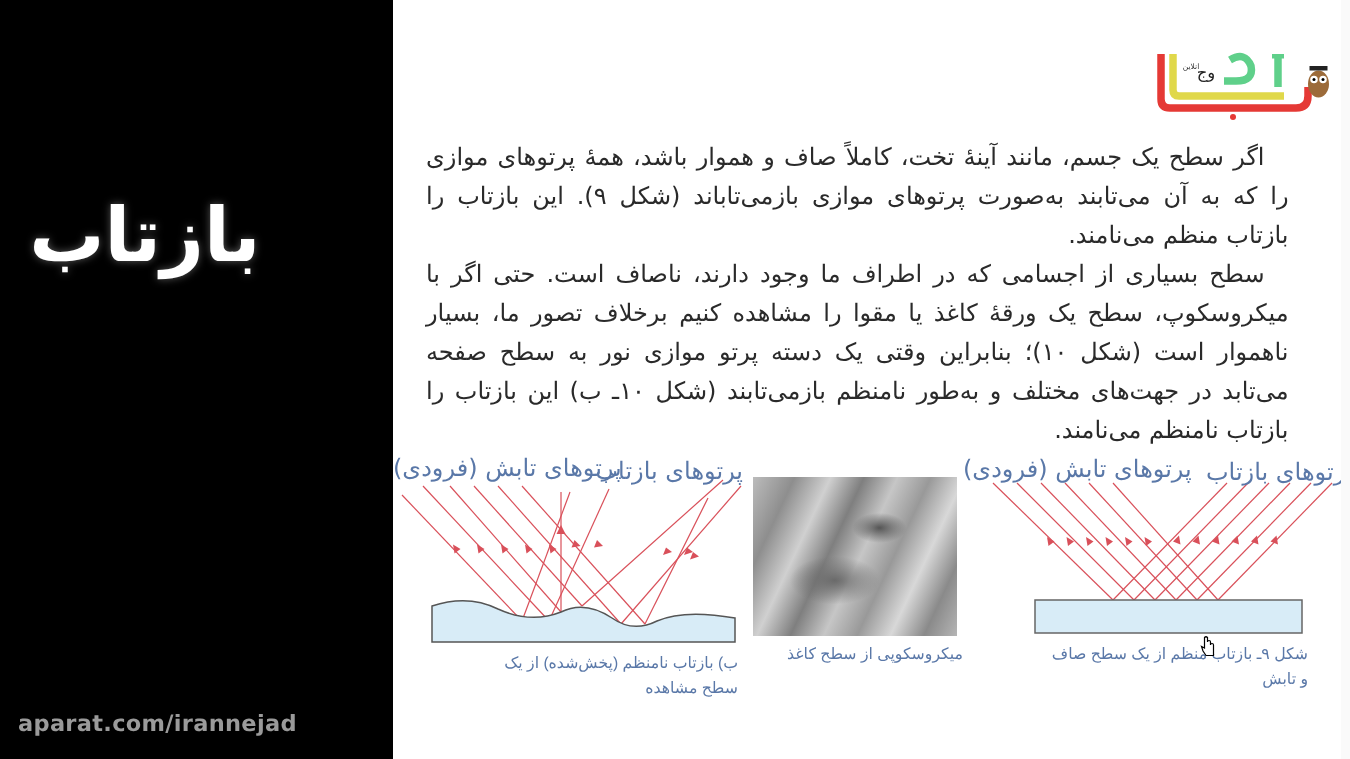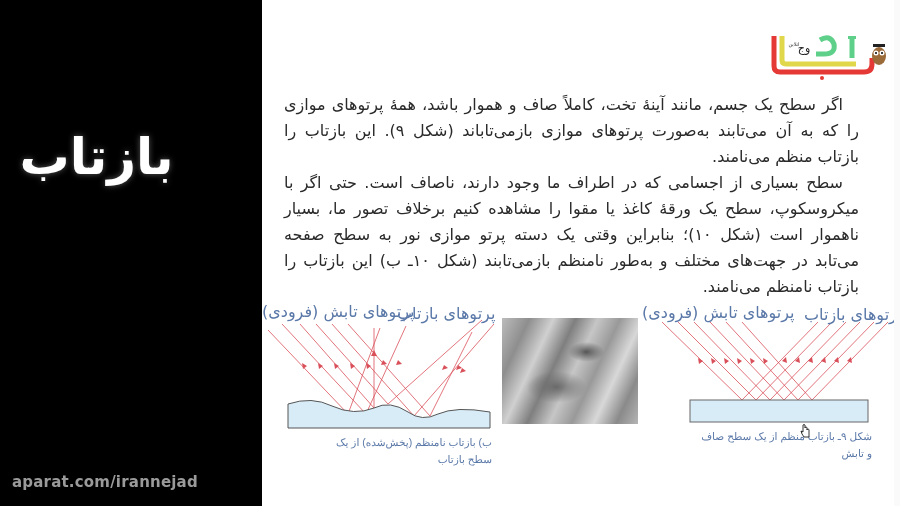--- a/index.html
+++ b/index.html
@@ -115,26 +115,27 @@
         <polygon points="182,65 186,68 180,70"></polygon>
         <polygon points="196,65 200,68 194,70"></polygon>
         <polygon points="200,68 204,71 198,73"></polygon>
       </g>
       <path d="M26 104 Q50 96 70 106 Q92 116 112 108 Q128 100 146 112 Q160 122 176 114 Q194 106 228 112 L228 128 L26 128 Z" fill="#d8ecf7" stroke="#555" stroke-width="1"></path>
     </svg>
     <div class="ray-label" style="left:0; top:2px;">پرتوهای تابش (فرودی)</div>
     <div class="ray-label" style="left:135px; top:4px;">پرتوهای بازتاب</div>
     <div class="caption" style="left:20px; top:134px; width:210px;">
       <div>ب) بازتاب نامنظم (پخش‌شده) از یک</div>
-      <div>سطح بازتاب</div>
+      <div>سطح مشاهده</div>
     </div>
   </div>
 
   <div class="micro-photo"></div>
   <div class="caption" style="left:240px; top:428px; width:140px;">
+    <div>میکروسکوپی از سطح کاغذ</div>
   </div>
 
   <div class="fig" style="left:380px; top:300px; width:250px; height:170px;">
     <svg width="250" height="130" viewBox="0 0 250 130">
       <g stroke="#d9505a" stroke-width="0.8" fill="none">
         <line x1="20" y1="22" x2="100" y2="100"></line>
         <line x1="36" y1="22" x2="114" y2="100"></line>
         <line x1="52" y1="22" x2="128" y2="100"></line>
         <line x1="68" y1="22" x2="142" y2="100"></line>
         <line x1="84" y1="22" x2="156" y2="100"></line>

